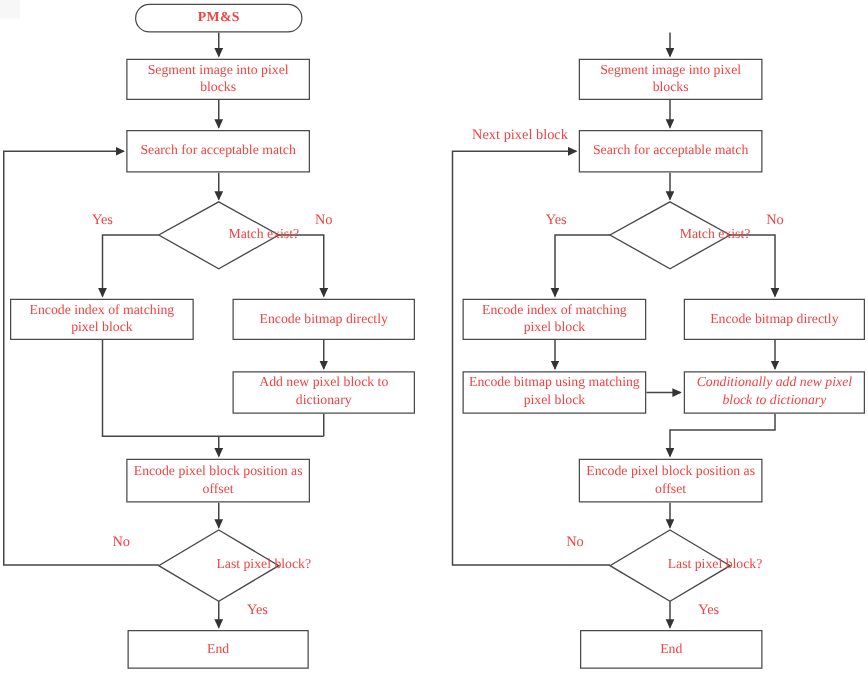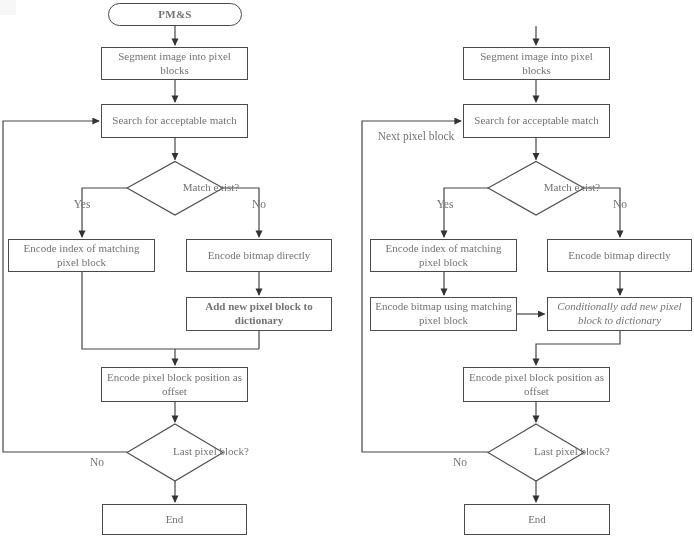--- a/index.html
+++ b/index.html
@@ -1,21 +1,21 @@
 <!DOCTYPE html>
 <html><head>
 <meta charset="utf-8">
 <style>
   html,body{margin:0;padding:0;background:#ffffff;}
   .canvas{
     position:relative;
     width:694px;height:538px;
     background:#ffffff;
     font-family:"Liberation Serif","DejaVu Serif",serif;
-    color:#737373;
+    color:#ef4444;
     overflow:hidden;
   }
   .wires{position:absolute;left:0;top:0;width:694px;height:538px;}
   .node{
     position:absolute;
     box-sizing:border-box;
     background:#ffffff;
     border:1px solid #4a4a4a;
     display:flex;align-items:center;justify-content:center;
     text-align:center;
@@ -33,21 +33,20 @@
     text-align:center;
     font-size:11px;line-height:1.2;
     pointer-events:none;
     margin-left:36px;
   }
   .elabel{
     position:absolute;
     font-size:11.5px;
     text-align:center;
     background:transparent;
-    margin-top:28px;
   }
   .italic{font-style:italic;}
   .artifact{
     position:absolute;left:0;top:0;width:16px;height:15px;
     background:#f7f7f7;
   }
 </style>
 </head>
 <body>
 
@@ -107,21 +106,21 @@
 
   <div class="dtext" style="left:131px;top:180px;width:88px;height:16px;">Match exist?</div>
 
   <span class="elabel" style="left:68px;top:170px;width:28px;">Yes</span>
   <span class="elabel" style="left:245px;top:170px;width:28px;">No</span>
 
   <div class="node" style="left:8px;top:239px;width:147px;height:33px;">Encode index of matching pixel block</div>
 
   <div class="node" style="left:186px;top:239px;width:146px;height:33px;">Encode bitmap directly</div>
 
-  <div class="node" style="left:186px;top:297px;width:146px;height:34px;font-weight:bold;">Add new pixel block to dictionary</div>
+  <div class="node" style="left:186px;top:297px;width:146px;height:34px;">Add new pixel block to dictionary</div>
 
   <div class="node" style="left:101px;top:367px;width:147px;height:35px;">Encode pixel block position as offset</div>
 
   <div class="dtext" style="left:135px;top:437px;width:80px;height:30px;">Last pixel block?</div>
 
   <span class="elabel" style="left:83px;top:428px;width:28px;">No</span>
   <span class="elabel" style="left:192px;top:482px;width:28px;">Yes</span>
 
   <div class="node" style="left:102px;top:504px;width:145px;height:31px;">End</div>
 

